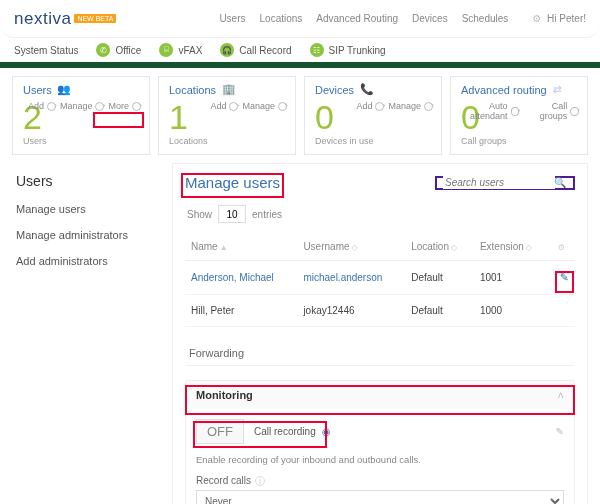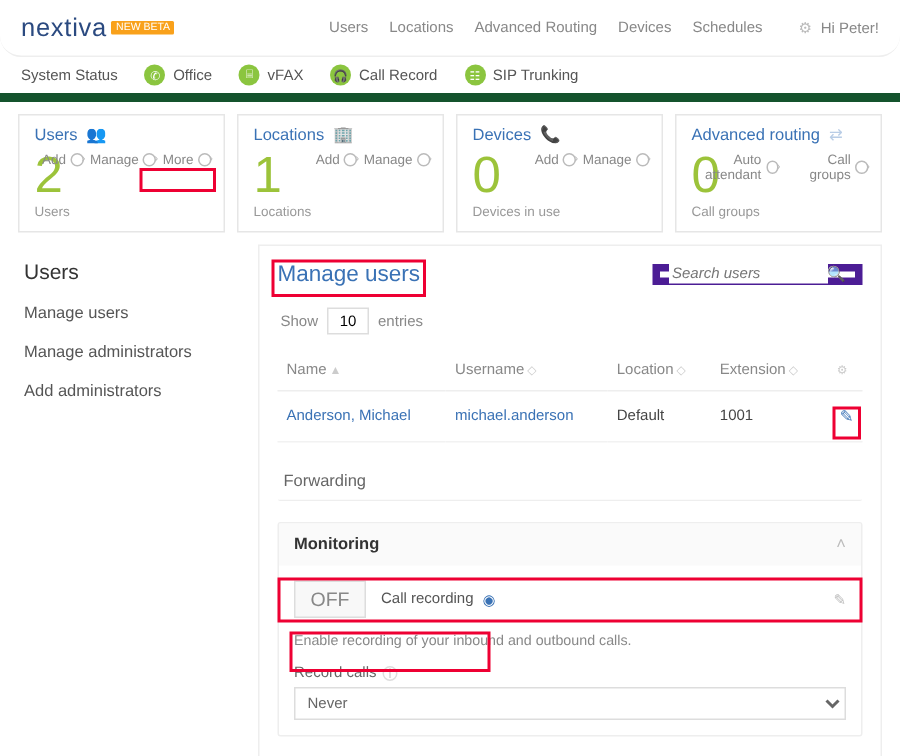--- a/index.html
+++ b/index.html
@@ -82,21 +82,21 @@
     gap:10px;
   }
   .sidebar { width:150px; padding:10px 4px;}
   .sidebar h3 { font-size:14px; font-weight:400; color:#333; margin:0 0 14px 0;}
   .side-link { display:block; font-size:11px; color:#555; margin:14px 0; cursor:pointer;}
 
   .content { flex:1; border:1px solid #eee; padding:10px 12px 20px 12px; }
   .content-head { display:flex; align-items:center; justify-content:space-between; margin-bottom:14px; }
   .page-title { font-size:15px; color:#3a72b5; font-weight:400; }
   .search-box {
-    border:5px solid #4c1d95; height:14px; width:140px; display:flex; align-items:center;
+    border:2px solid #4c1d95; height:14px; width:140px; display:flex; align-items:center;
     padding:0 6px; font-size:10px; color:#bbb;
   }
   .search-box input {
     border:none; outline:none; width:100%; font-size:10px; font-style:italic; color:#999;
   }
   .search-ic { color:#ccc; font-size:10px;}
 
   .show-entries { font-size:10px; color:#888; display:flex; align-items:center; gap:6px; margin-bottom:10px; padding-left:2px;}
   .show-entries input {
     width:28px; height:18px; text-align:center; border:1px solid #ddd; font-size:10px;
@@ -329,20 +329,27 @@
         </tr>
       </thead>
       <tbody>
         <tr>
           <td><span class="lnk">Anderson, Michael</span></td>
           <td><span class="lnk">michael.anderson</span></td>
           <td>Default</td>
           <td>1001</td>
           <td style="text-align:right"><span class="row-edit" id="row0-edit">✎</span></td>
         </tr>
+        <tr>
+          <td>Hill, Peter</td>
+          <td>jokay12446</td>
+          <td>Default</td>
+          <td>1000</td>
+          <td></td>
+        </tr>
       </tbody>
     </table>
 
     <div class="section plain" style="border:none; border-bottom:1px solid #eee;">
       <div class="section-head" style="background:#fff;">
         <span>Forwarding</span>
       </div>
     </div>
 
     <div class="section" id="monitoring-section">

